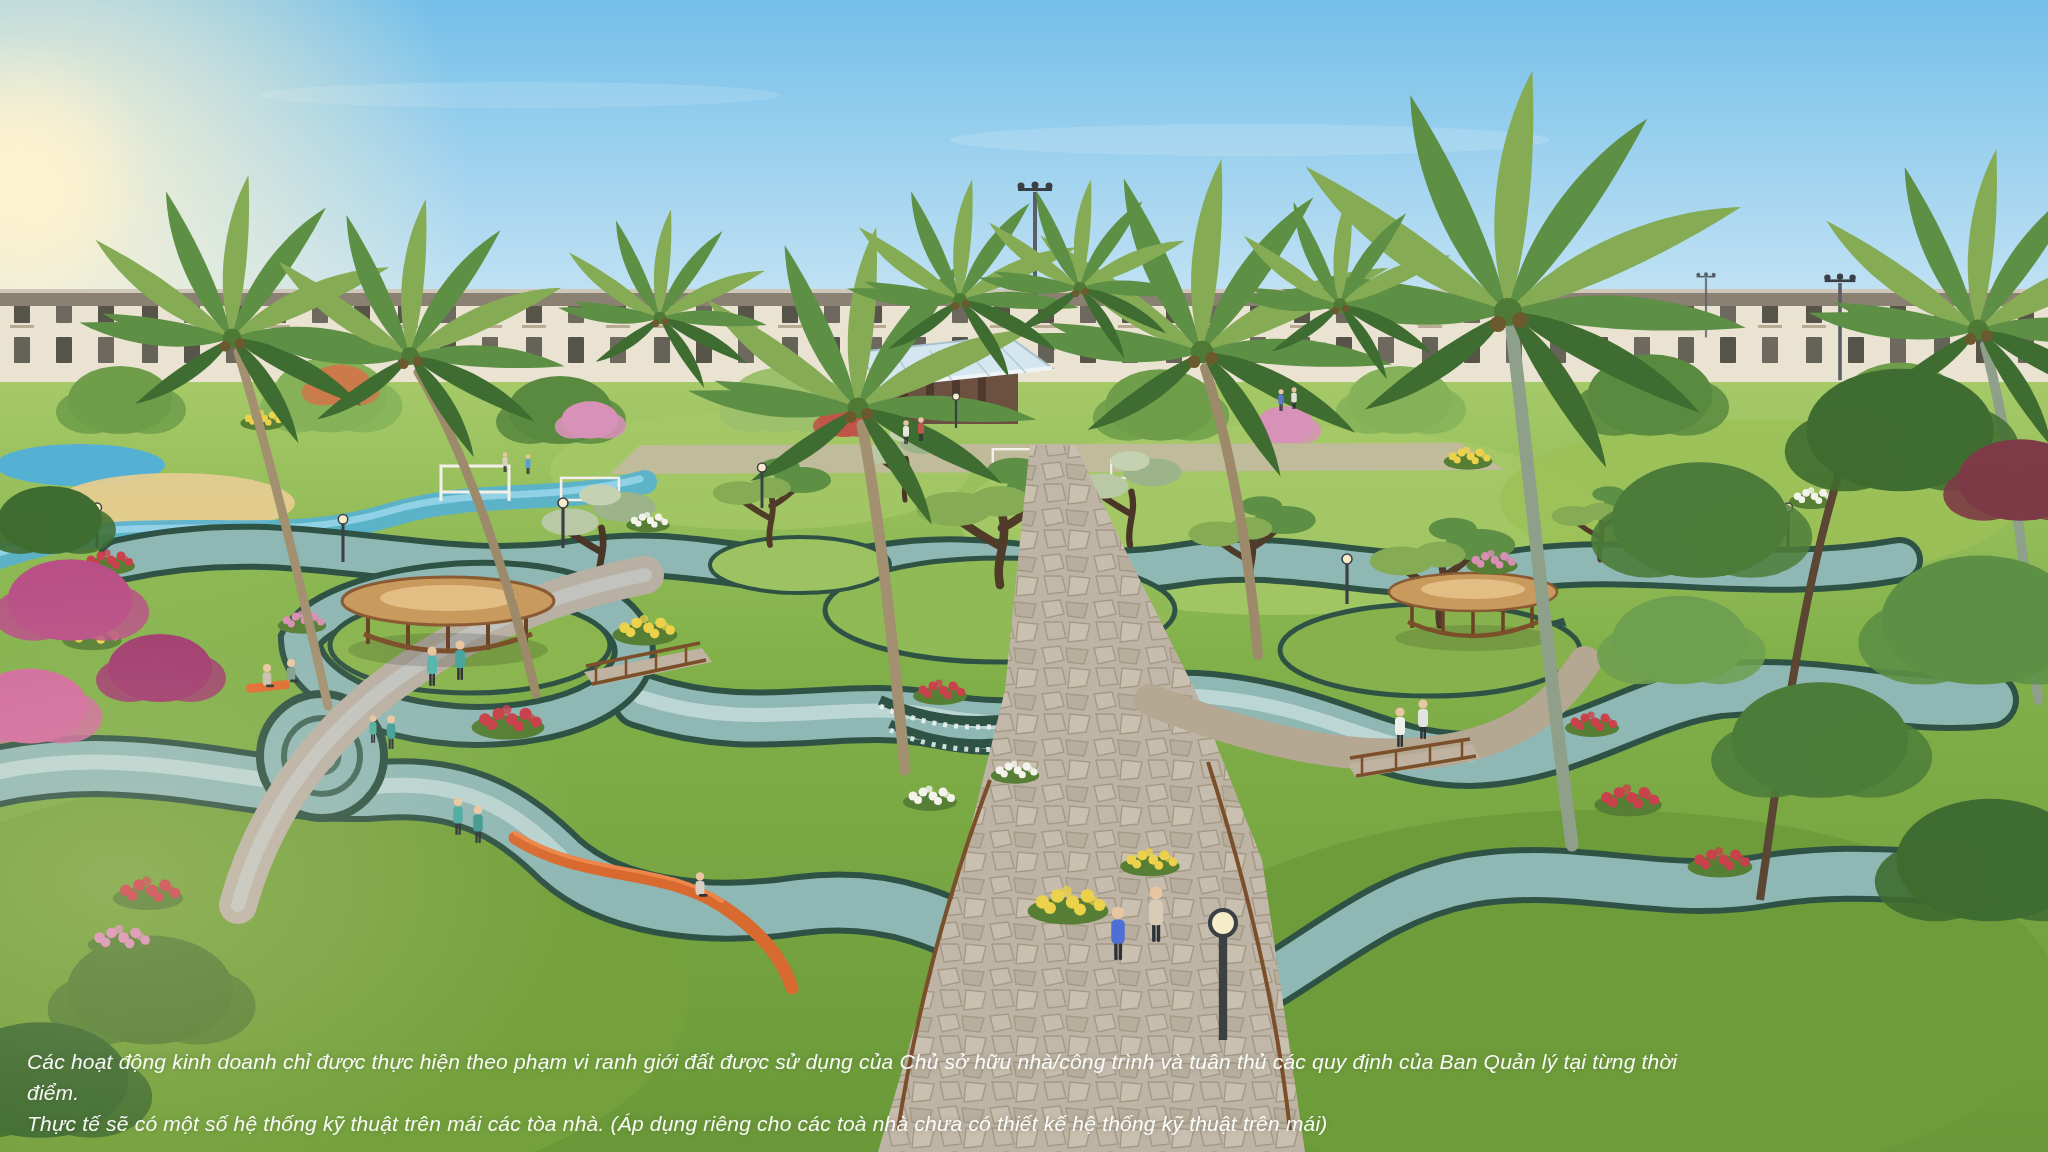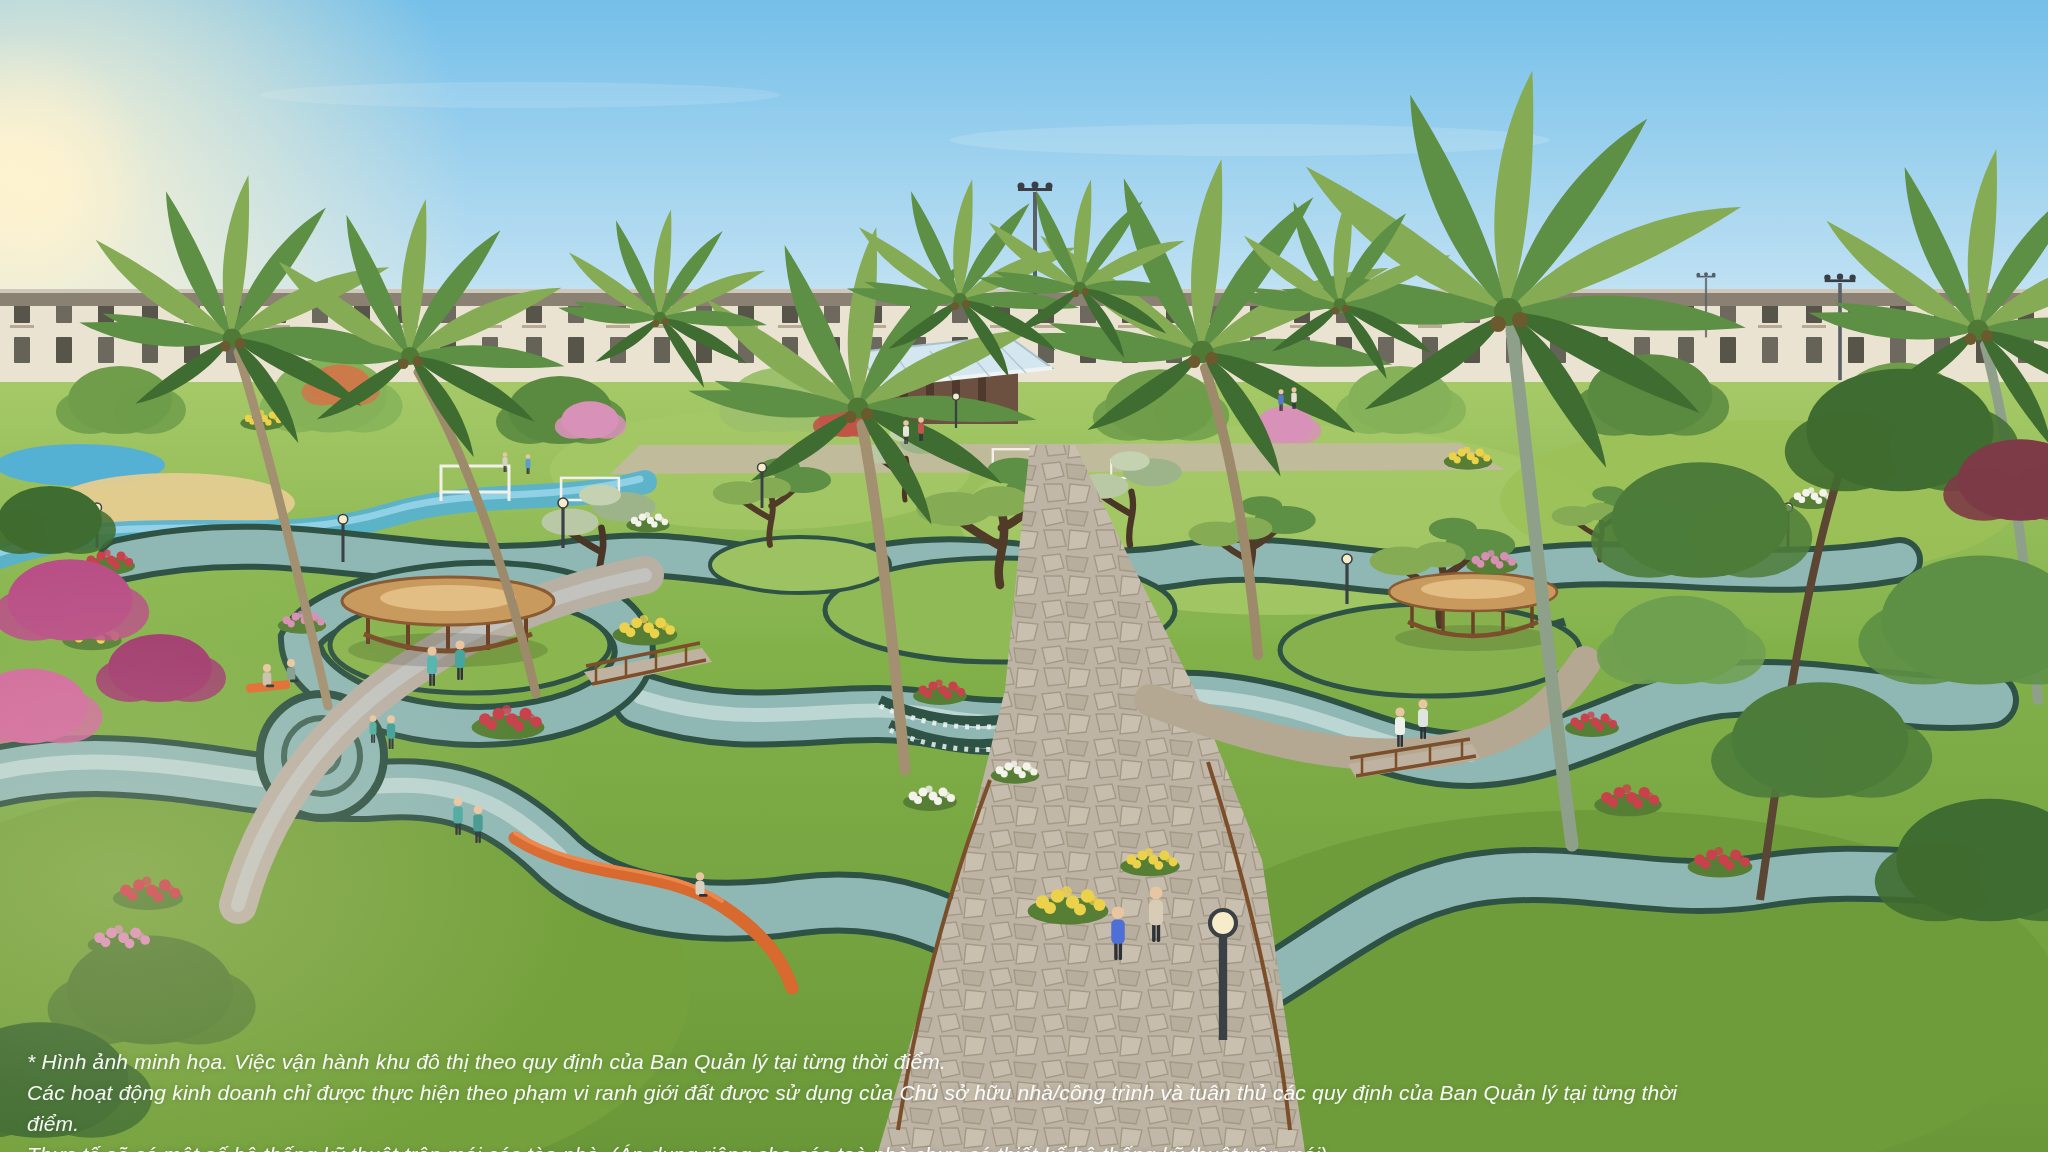--- a/index.html
+++ b/index.html
@@ -410,17 +410,16 @@
     <use href="#treeBlob" transform="translate(50,520) scale(1.0)" color="#3f6c30"></use>
     <use href="#treeBlob" transform="translate(150,990) scale(1.6)" color="#567f35"></use>
     <use href="#treeBlob" transform="translate(40,1080) scale(1.7)" color="#3f6c30"></use>
     <use href="#flowers" transform="translate(120,940) scale(1.2)" color="var(--flower-pink)"></use>
   </g>
 
   <ellipse cx="120" cy="880" rx="480" ry="320" fill="url(#sunGlow)" opacity=".22"></ellipse>
 </svg>
 
 <div class="disclaimer">
-  <div>* Hình ảnh minh họa. Việc vận hành khu đô thị theo quy định của Ban Quản lý tại từng thời điểm.</div>
   <div>Các hoạt động kinh doanh chỉ được thực hiện theo phạm vi ranh giới đất được sử dụng của Chủ sở hữu nhà/công trình và tuân thủ các quy định của Ban Quản lý tại từng thời điểm.</div>
   <div>Thực tế sẽ có một số hệ thống kỹ thuật trên mái các tòa nhà. (Áp dụng riêng cho các toà nhà chưa có thiết kế hệ thống kỹ thuật trên mái)</div>
 </div>
 </div>
 
 </body></html>

